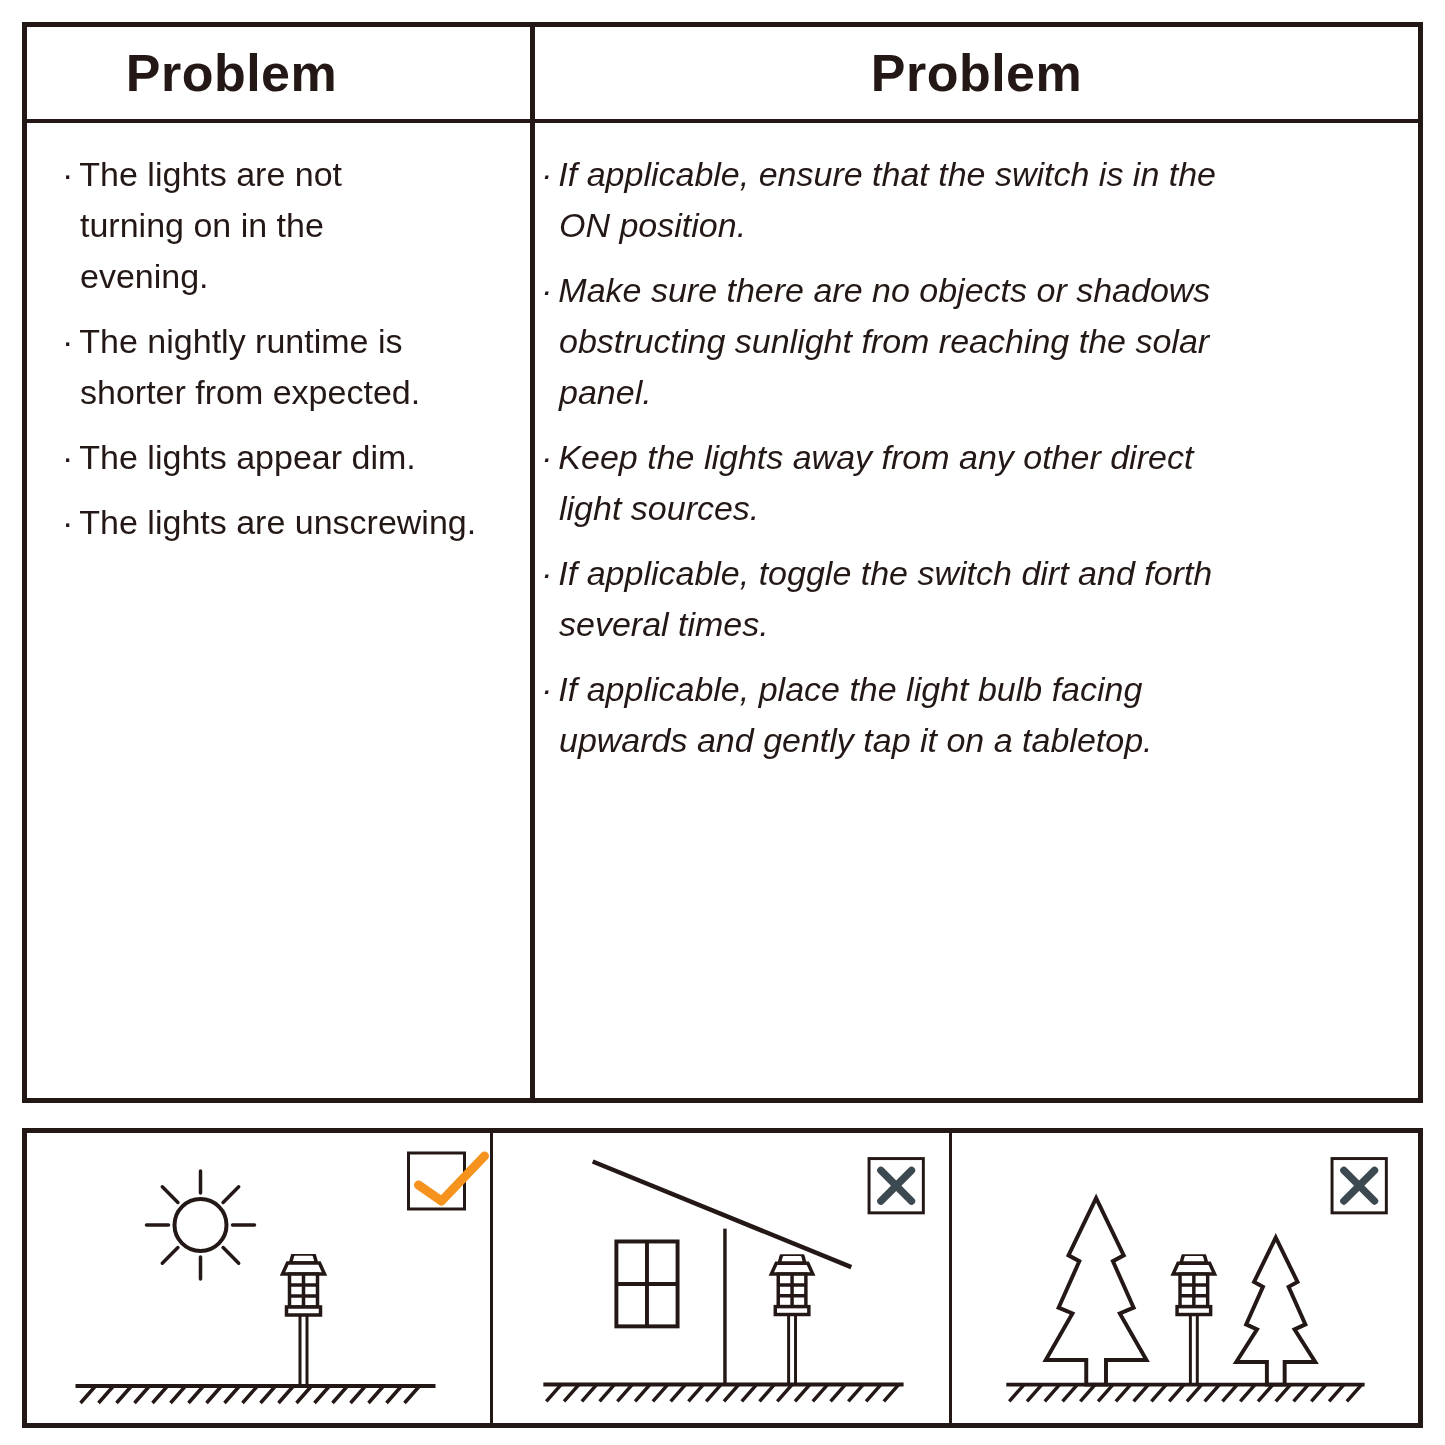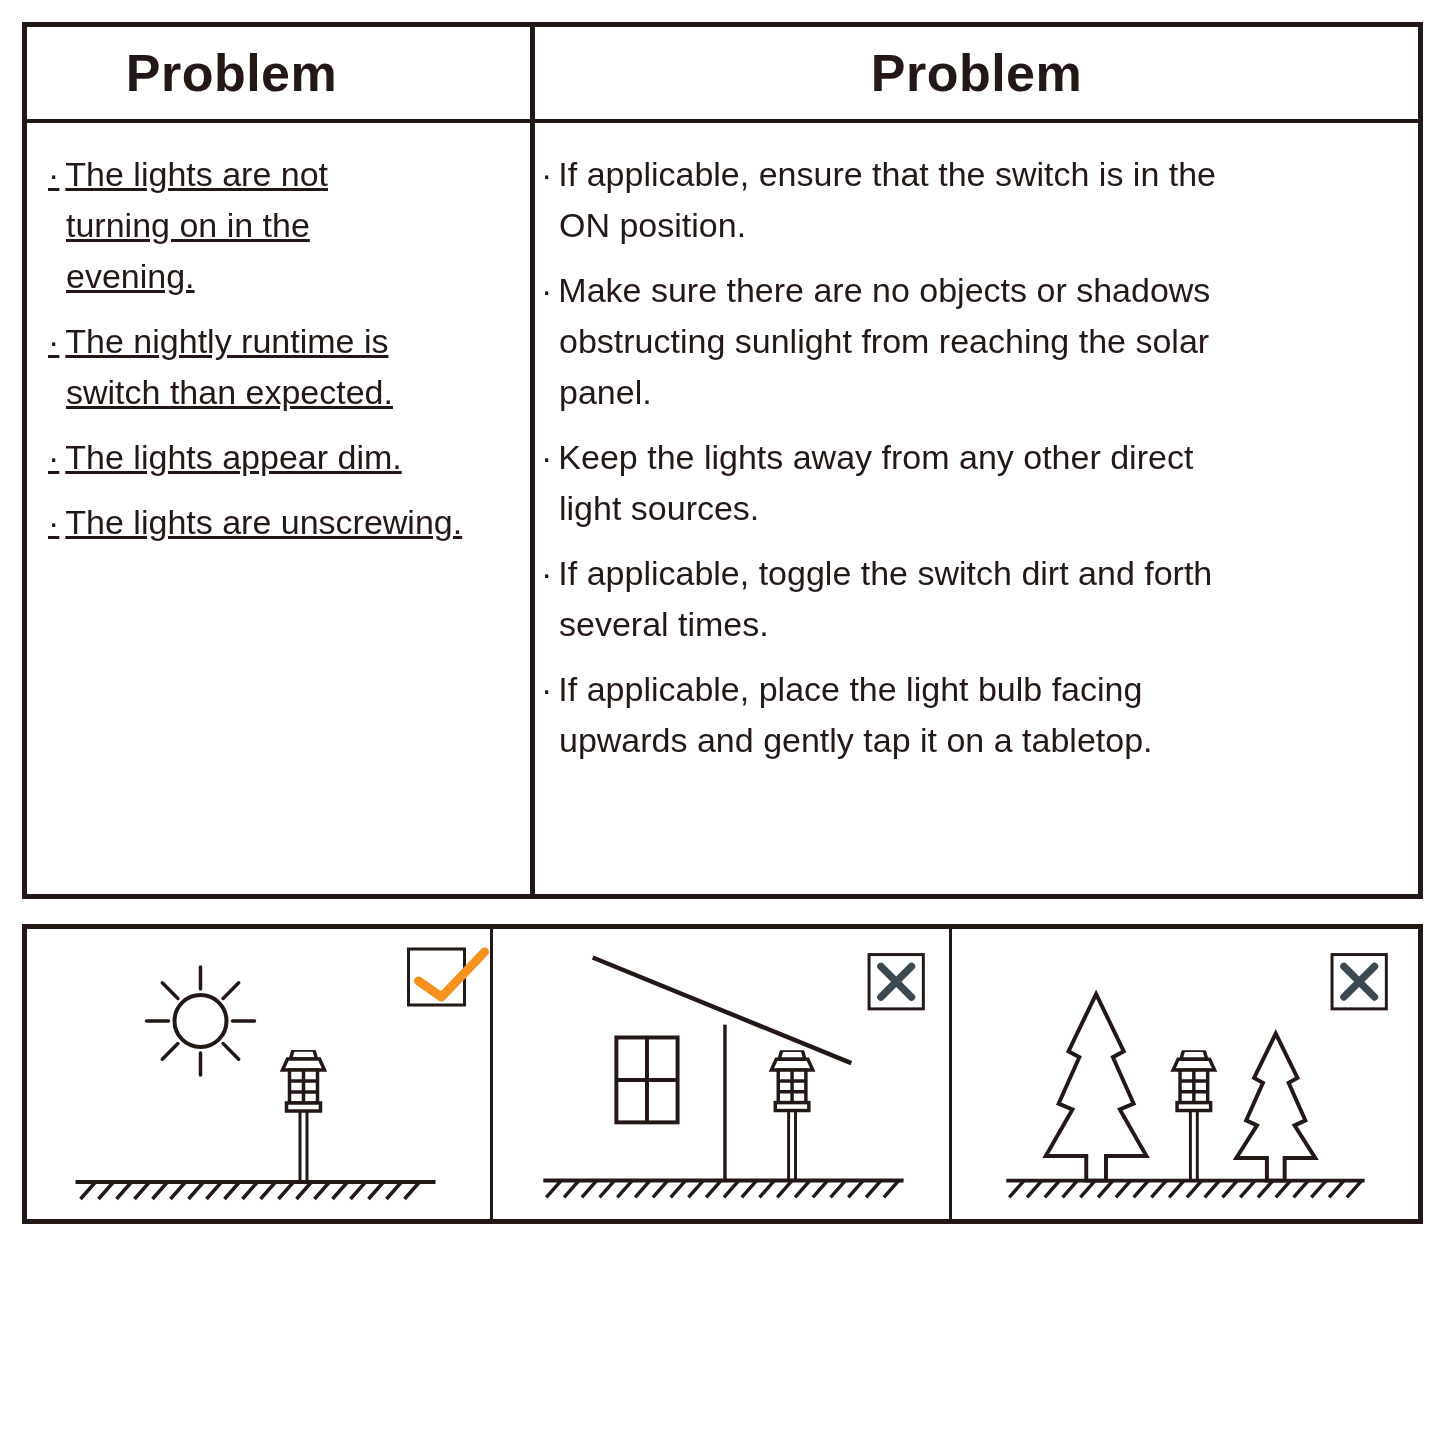--- a/index.html
+++ b/index.html
@@ -8,36 +8,36 @@
     --check-mark:#F6921E;
     --cross-mark:#3D4951;
   }
   *{margin:0;padding:0;box-sizing:border-box;}
   html,body{width:1445px;height:1445px;background:#fff;overflow:hidden;}
   body{font-family:"Liberation Sans",sans-serif;color:var(--text);}
   .sheet{position:absolute;inset:0;padding:22px 22px 0 22px;}
 
   
   .trouble-table{
-    width:1401px;height:877px;
+    width:1401px;height:1081px;
     border:5px solid var(--line-art);
     display:grid;
     grid-template-columns:508px 1fr;
     grid-template-rows:96px 1fr;
   }
   .th{
     border-bottom:4px solid var(--line-art);
     display:flex;align-items:center;justify-content:center;
     font-size:52px;font-weight:bold;letter-spacing:.5px;
   }
   .th-problem{border-right:5px solid var(--line-art);}
   .th-problem .th-label{position:relative;left:-47px;}
   .cell{font-size:34px;line-height:1.5;}
-  .cell-problem{border-right:5px solid var(--line-art);padding:26px 16px 0 21px;text-decoration:underline;}
-  .cell-solution{padding:26px 14px 0 6px;}
+  .cell-problem{border-right:5px solid var(--line-art);padding:26px 16px 0 35px;}
+  .cell-solution{padding:26px 14px 0 6px;font-style:italic;}
   ul.plain{list-style:none;}
   ul.plain li{padding-left:18px;text-indent:-18px;margin-bottom:14px;}
   .bullet{margin-right:6px;}
   .txt{white-space:pre-line;}
 
   
   .figure-strip{
     margin-top:25px;
     width:1401px;height:300px;
     border:5px solid var(--line-art);
@@ -84,21 +84,21 @@
     <div class="th">
       <span class="th-label">Problem</span>
     </div>
 
     <div class="cell cell-problem">
       <ul class="plain">
         <li><span class="bullet">·</span><span class="txt">The lights are not
 turning on in the
 evening.</span></li>
         <li><span class="bullet">·</span><span class="txt">The nightly runtime is
-switch than expected.</span></li>
+shorter from expected.</span></li>
         <li><span class="bullet">·</span><span class="txt">The lights appear dim.</span></li>
         <li><span class="bullet">·</span><span class="txt">The lights are unscrewing.</span></li>
       </ul>
     </div>
 
     <div class="cell cell-solution">
       <ul class="plain">
         <li><span class="bullet">·</span><span class="txt">If applicable, ensure that the switch is in the
 ON position.</span></li>
         <li><span class="bullet">·</span><span class="txt">Make sure there are no objects or shadows

